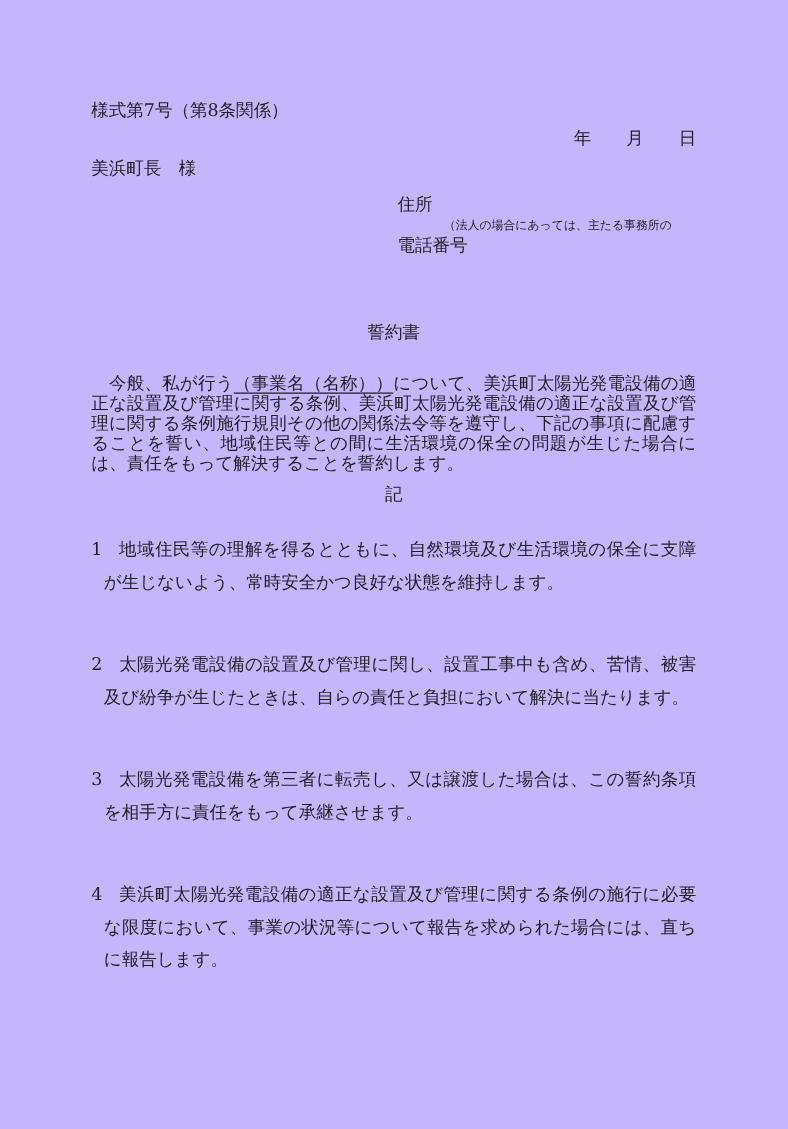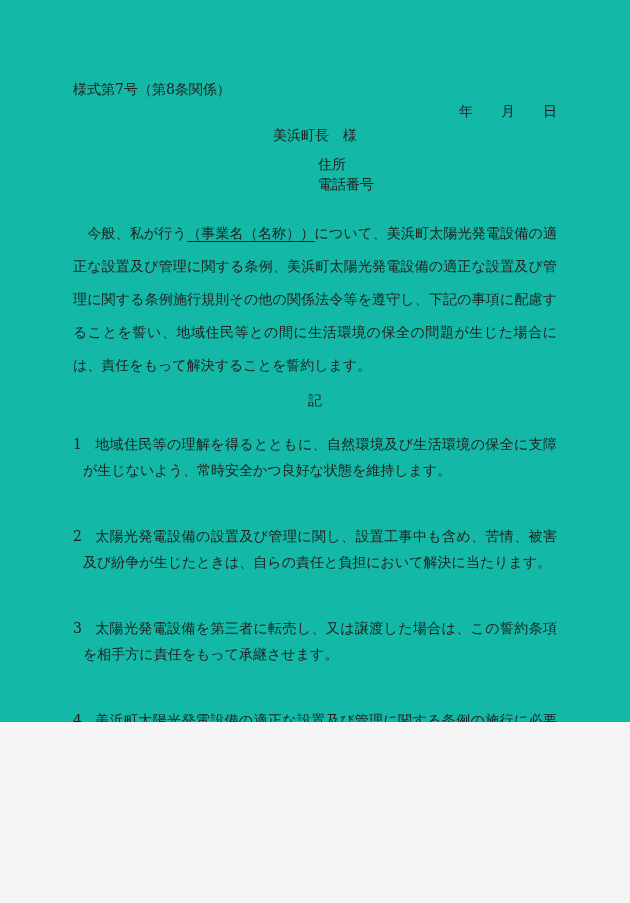--- a/index.html
+++ b/index.html
@@ -3,43 +3,42 @@
 <meta charset="utf-8">
 <style>
   html, body {
     margin: 0;
     padding: 0;
     background: #f5f5f5;
   }
   .page {
     position: relative;
     width: 630px;
-    height: 722px;
+    height: 903px;
     margin: 0 auto;
     box-sizing: border-box;
     padding: 80px 73px 16px 73px;
-    background: #14b8a6;
+    background: #c4b5fd;
     color: #1f1f1f;
     font-family: "DejaVu Serif", "Liberation Serif", serif;
     font-size: 14px;
     overflow: hidden;
   }
   .form-number {
     line-height: 18px;
   }
   .date-line {
     margin-top: 5px;
     line-height: 18px;
     text-align: right;
     font-family: Liberation Mono, monospace;
   }
   .addressee {
     margin-top: 5px;
     line-height: 18px;
-    text-align: center;
   }
   .fields {
     margin-top: 10px;
     margin-left: 245px;
   }
   .field-label {
     line-height: 20px;
   }
   .corporate-note {
     margin-left: 37px;
@@ -49,23 +48,22 @@
   .note-line2 {
     padding-left: 10px;
   }
   .doc-title {
     margin-top: 50px;
     text-align: center;
     line-height: 18px;
   }
   .paragraph {
     margin: 24px 0 0 0;
-    line-height: 33px;
+    line-height: 16px;
     text-align: justify;
-    font-family: Liberation Mono, monospace;
   }
   .underlined {
     text-decoration: underline;
     text-underline-offset: 3px;
   }
   .record-marker {
     margin-top: 8px;
     text-align: center;
     line-height: 18px;
   }
@@ -90,24 +88,26 @@
 
   <div class="form-number">様式第7号（第8条関係）</div>
 
   <div class="date-line">年　　月　　日</div>
 
   <div class="addressee">美浜町長　様</div>
 
   <div class="fields">
     <div class="field-label">住所</div>
     <div class="corporate-note">
+      <div class="note-line1">（法人の場合にあっては、主たる事務所の</div>
     </div>
     <div class="field-label">電話番号</div>
   </div>
 
+  <div class="doc-title">誓約書</div>
 
   <p class="paragraph"><span>　今般、私が行う</span><span class="underlined">（事業名（名称））</span><span>について、美浜町太陽光発電設備の適正な設置及び管理に関する条例、美浜町太陽光発電設備の適正な設置及び管理に関する条例施行規則その他の関係法令等を遵守し、下記の事項に配慮することを誓い、地域住民等との間に生活環境の保全の問題が生じた場合には、責任をもって解決することを誓約します。</span></p>
 
   <div class="record-marker">記</div>
 
   <div class="items">
     <div class="pledge-item"><span class="item-num">1</span><span class="item-text">地域住民等の理解を得るとともに、自然環境及び生活環境の保全に支障が生じないよう、常時安全かつ良好な状態を維持します。</span></div>
     <div class="pledge-item"><span class="item-num">2</span><span class="item-text">太陽光発電設備の設置及び管理に関し、設置工事中も含め、苦情、被害及び紛争が生じたときは、自らの責任と負担において解決に当たります。</span></div>
     <div class="pledge-item"><span class="item-num">3</span><span class="item-text">太陽光発電設備を第三者に転売し、又は譲渡した場合は、この誓約条項を相手方に責任をもって承継させます。</span></div>
     <div class="pledge-item"><span class="item-num">4</span><span class="item-text">美浜町太陽光発電設備の適正な設置及び管理に関する条例の施行に必要な限度において、事業の状況等について報告を求められた場合には、直ちに報告します。</span></div>

